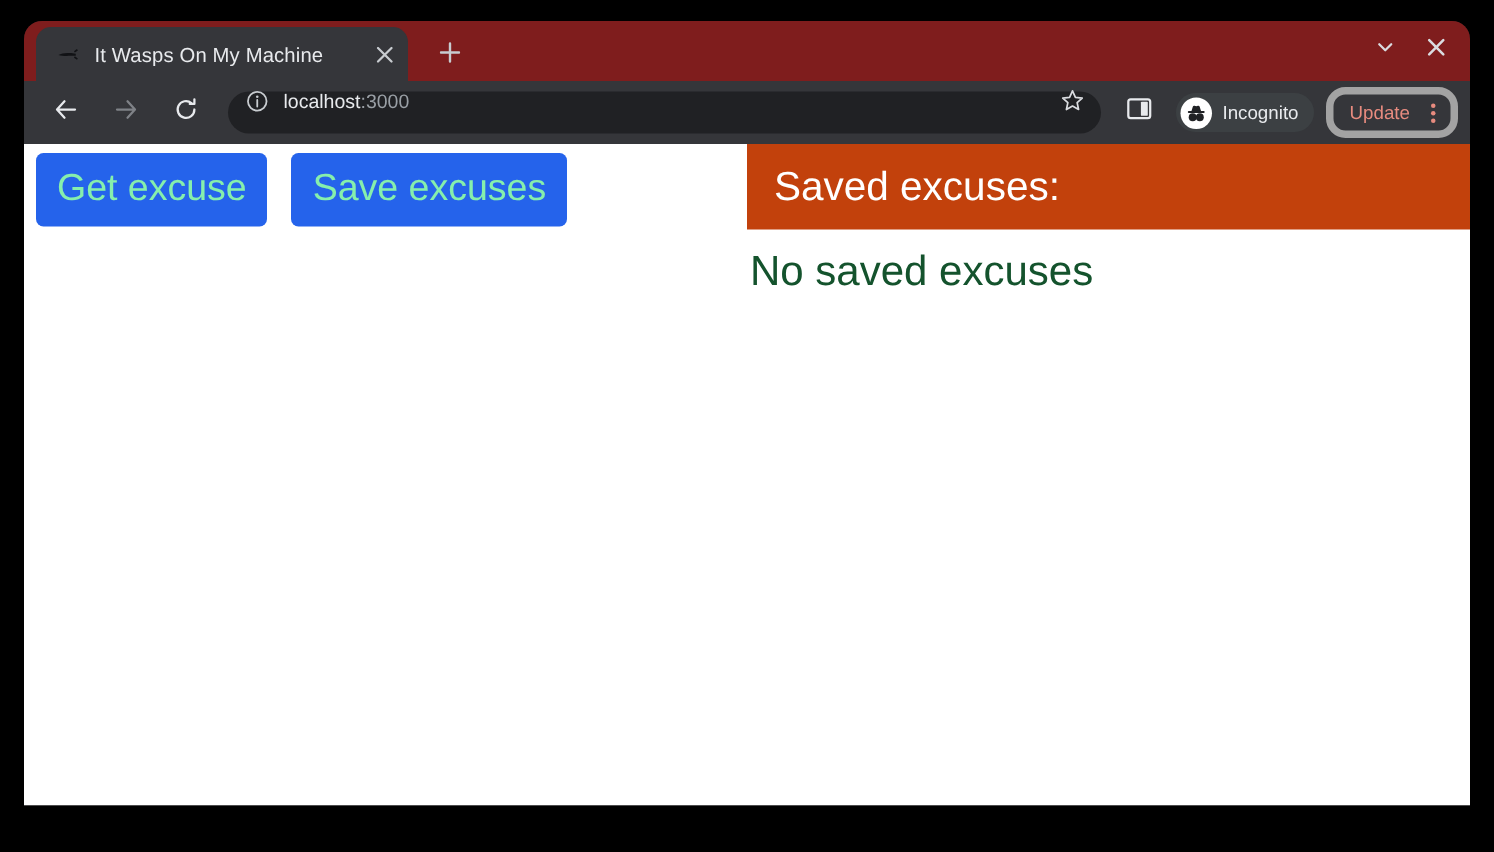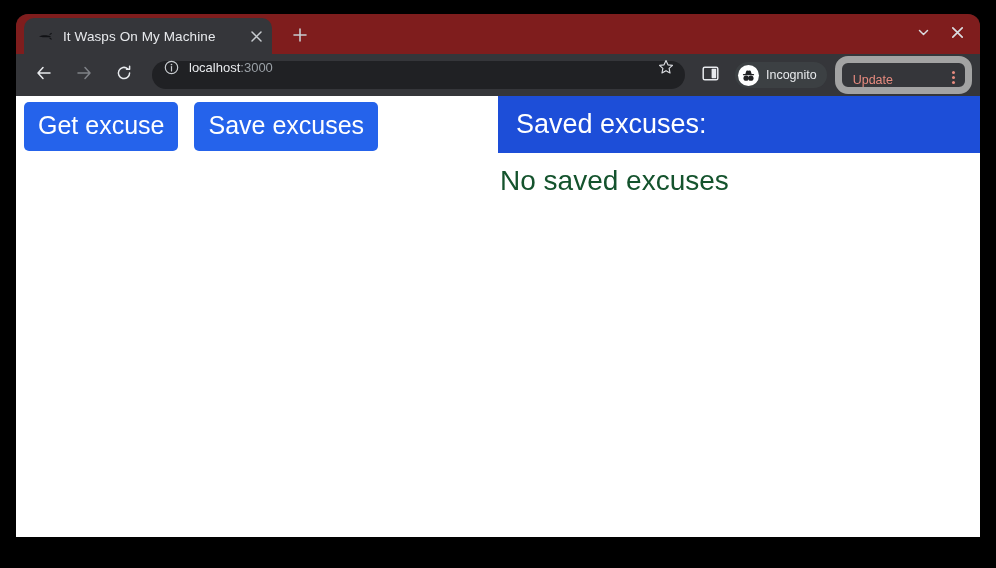--- a/index.html
+++ b/index.html
@@ -199,27 +199,26 @@
     margin-right: 7px;
   }
   .incognito-label {
     font-size: 12.5px;
     color: #e8eaed;
     white-space: nowrap;
   }
   .update-chip {
     height: 24px;
     display: flex;
-    align-items: flex-end;
-    border: 7px solid #a3a3a3;
+    align-items: center;
+    border: 5px solid #a3a3a3;
     border-radius: 13px;
     padding: 0 4px 0 11px;
     margin-left: 2px;
     flex: 0 0 auto;
-    gap: 45px;
   }
   .update-label {
     font-size: 12.5px;
     color: #e78b7f;
     white-space: nowrap;
     margin-right: 7px;
   }
   .kebab {
     width: 16px;
     height: 20px;
@@ -246,39 +245,39 @@
   }
   .app-buttons {
     position: absolute;
     left: 8px;
     top: 6px;
     display: flex;
     align-items: flex-start;
   }
   .app-btn {
     background: #2563eb;
-    color: #ffffff;
+    color: #86efac;
     border: none;
     border-radius: 5px;
     font-family: "Liberation Sans", sans-serif;
     font-size: 25px;
     line-height: 1;
     padding: 11px 14px 13px 14px;
     margin-right: 16px;
     cursor: pointer;
   }
   .saved-panel {
     position: absolute;
     left: 482px;
     top: 0;
     right: 0;
     bottom: 0;
   }
   .saved-header {
-    background: #1d4ed8;
+    background: #c2410c;
     color: #ffffff;
     font-size: 27px;
     line-height: 1;
     padding: 15px 0 15px 18px;
     margin: 0;
     font-weight: normal;
   }
   .saved-empty {
     color: #14532d;
     font-size: 28px;

